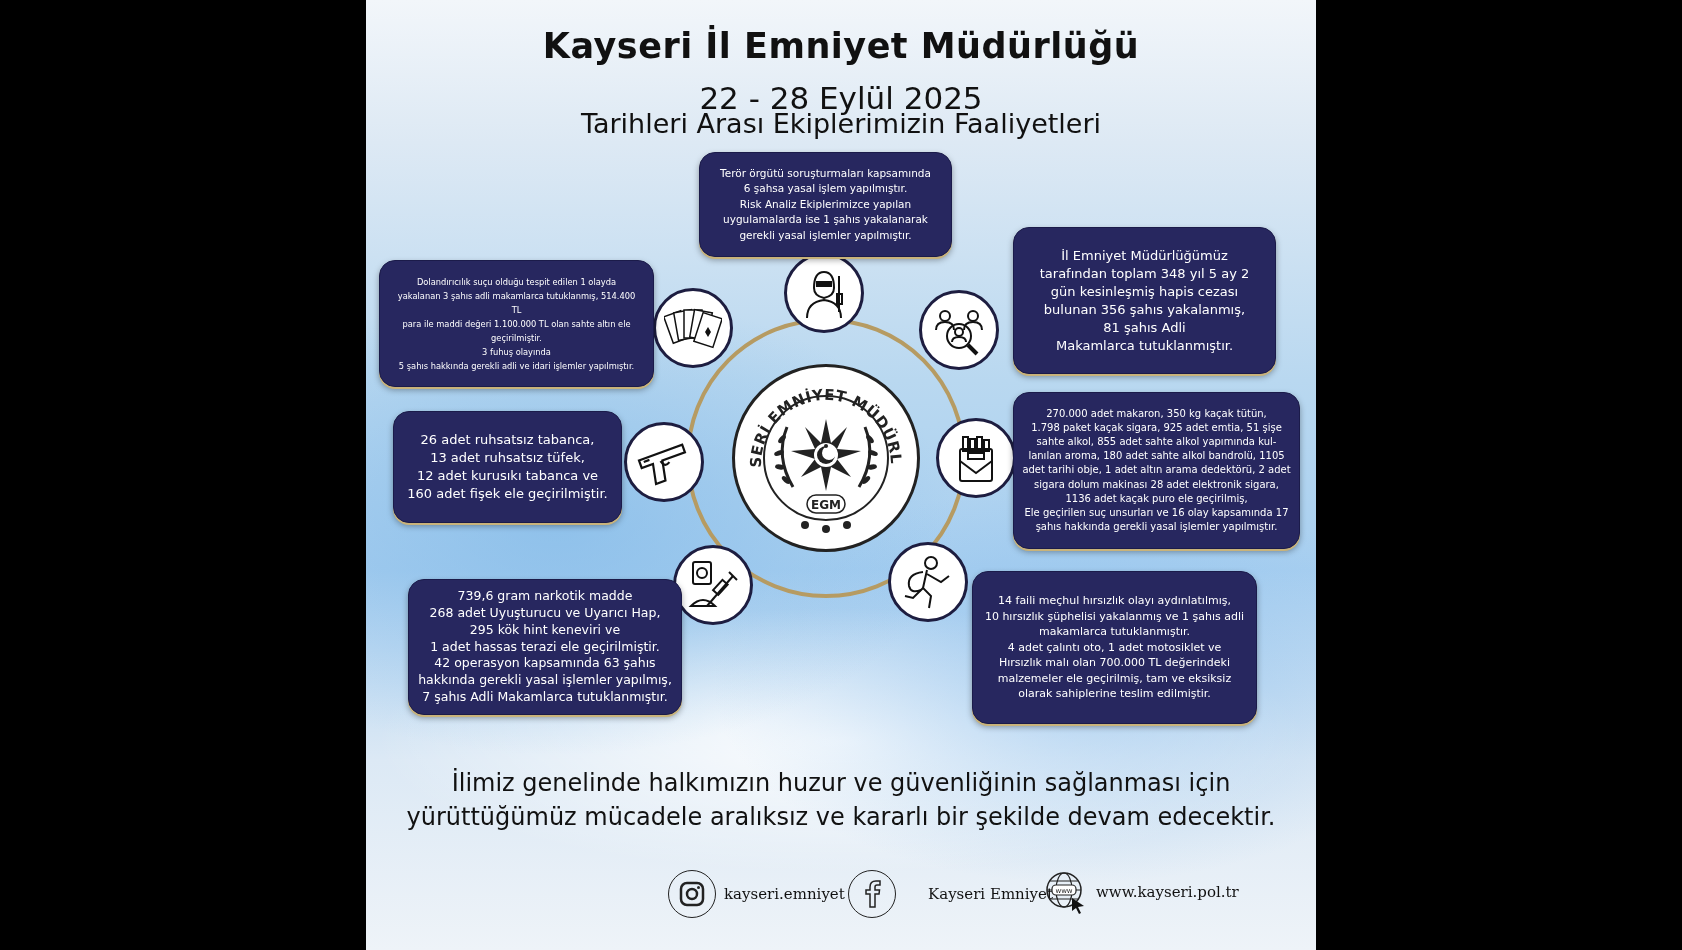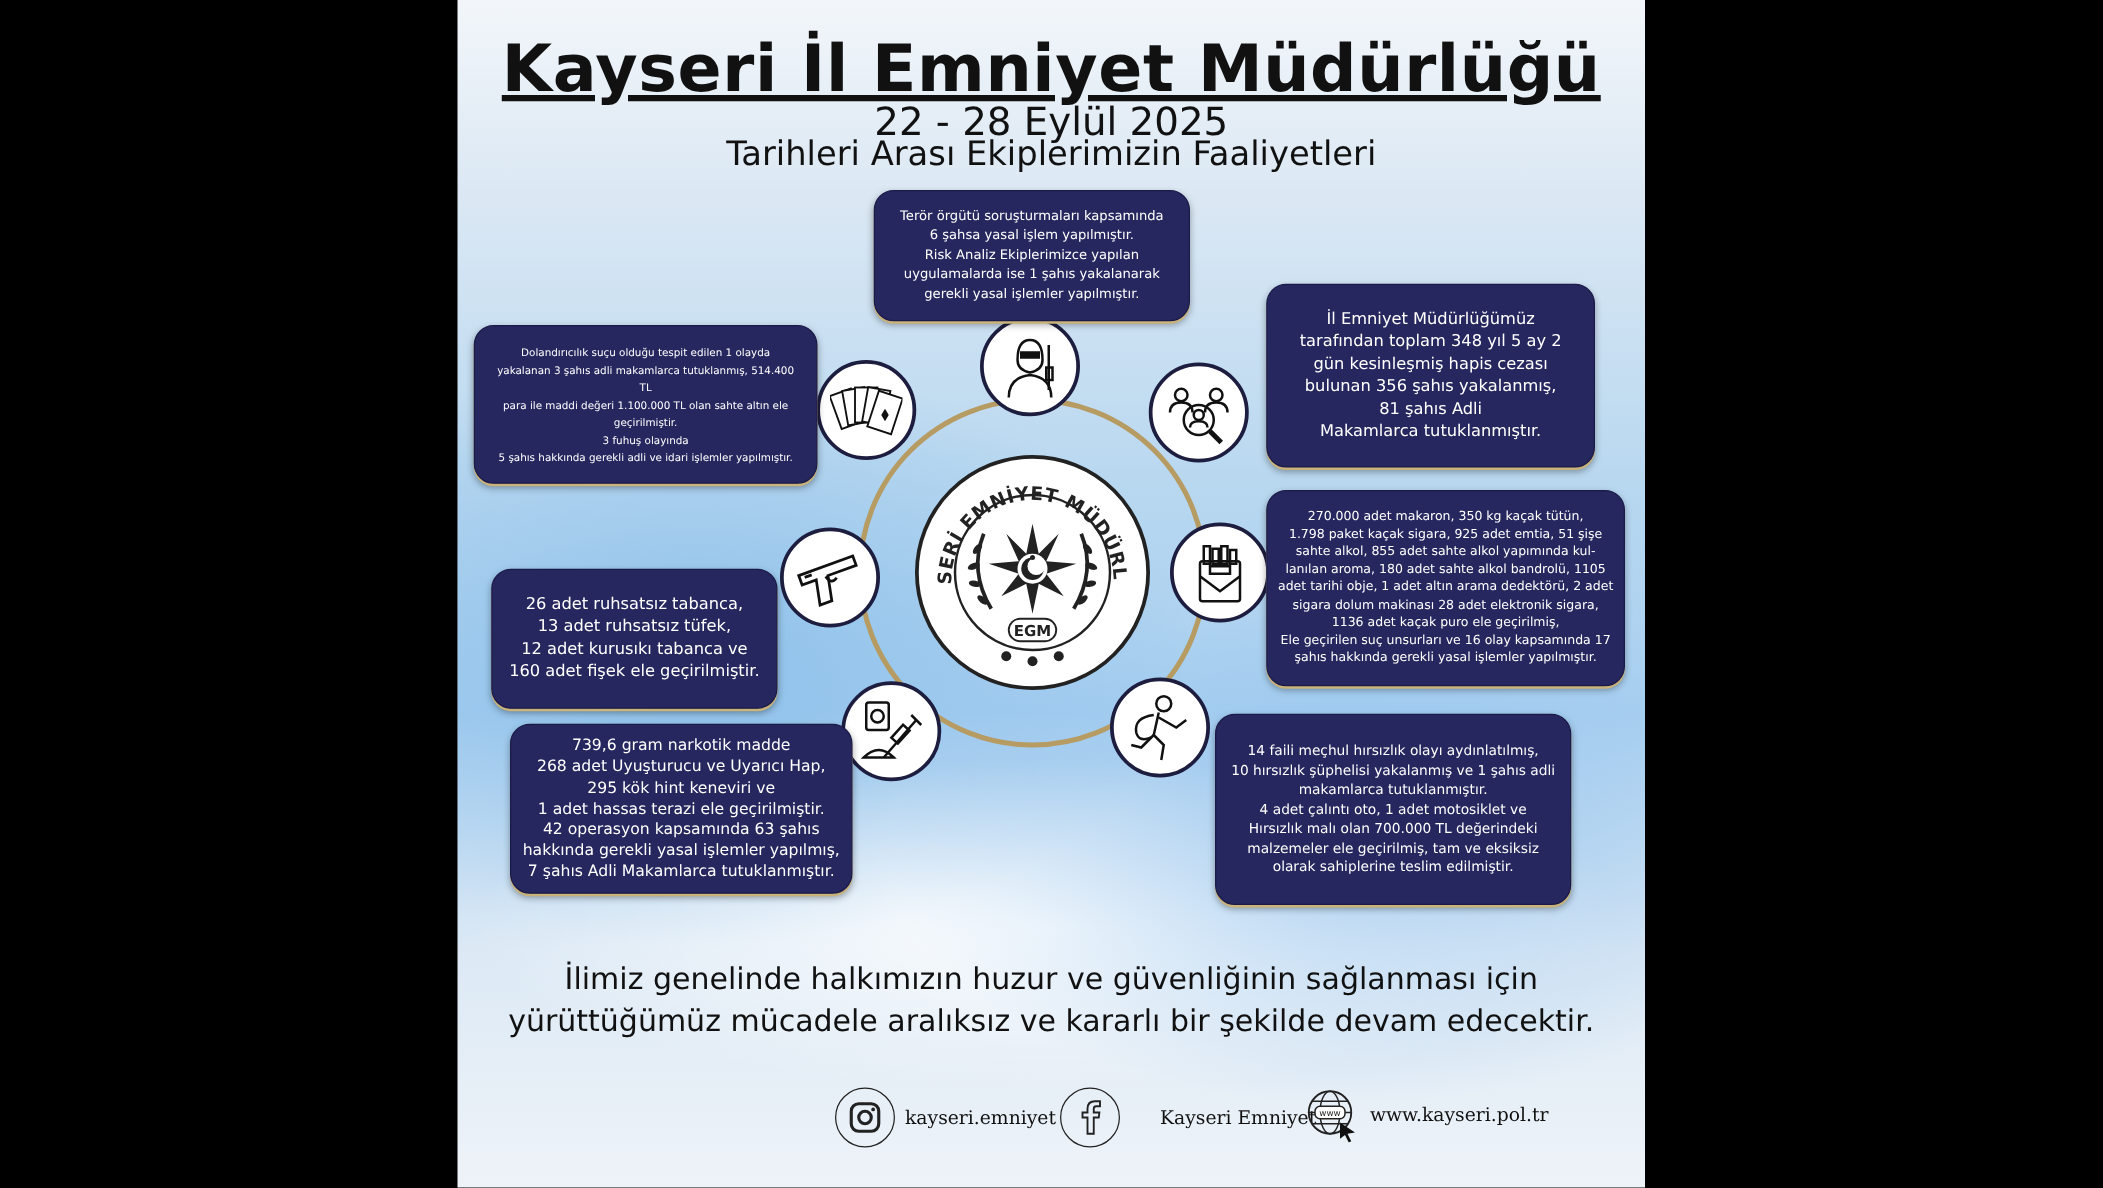--- a/index.html
+++ b/index.html
@@ -5,32 +5,32 @@
   html, body { margin:0; padding:0; }
   body { width:1682px; height:950px; background:#000; position:relative; overflow:hidden; font-family:"DejaVu Sans", sans-serif; }
   .poster { position:absolute; left:366px; top:0; width:950px; height:950px;
     background:
       radial-gradient(ellipse 60% 35% at 20% 55%, rgba(120,180,230,0.55), rgba(120,180,230,0) 70%),
       radial-gradient(ellipse 55% 30% at 75% 72%, rgba(130,185,235,0.5), rgba(130,185,235,0) 70%),
       radial-gradient(ellipse 70% 20% at 50% 78%, rgba(255,255,255,0.9), rgba(255,255,255,0) 70%),
       linear-gradient(180deg, #f2f6fa 0%, #dde9f4 15%, #b9d8f0 40%, #a8cff0 60%, #dce9f5 80%, #eef3f8 100%);
     overflow:hidden; }
   .title { position:absolute; left:0; width:100%; text-align:center; color:#111; font-family:"DejaVu Sans", sans-serif; }
-  .t1 { top:26px; font-size:52px; font-weight:bold; letter-spacing:0.5px;text-decoration:underline; }
+  .t1 { top:26px; font-size:35px; font-weight:bold; letter-spacing:0.5px; }
   .t2 { top:80px; font-size:31px; }
   .t3 { top:108px; font-size:27px; }
   .box { position:absolute; background:#27275f; color:#fff; border-radius:16px; text-align:center;
     box-shadow: 0 2px 0 #c9b37a, 0 3px 6px rgba(0,0,0,0.35); border:1px solid #1b1b4a;
     display:flex; flex-direction:column; justify-content:center; font-family:"DejaVu Sans", sans-serif; }
   .box span { display:block; }
   .b-top { left:333px; top:152px; width:251px; height:103px; font-size:10.5px; line-height:15.5px; }
   .b-lt { left:13px; top:242px; width:273px; height:125px; font-size:8.3px; line-height:14px;margin-top:18px; }
   .b-rt { left:647px; top:227px; width:261px; height:145px; font-size:13px; line-height:18px; }
   .b-rm { left:647px; top:392px; width:285px; height:155px; font-size:10px; line-height:14.2px; }
-  .b-lm { left:27px; top:411px; width:227px; height:110px; font-size:13px; line-height:18px;margin-top:44px; }
+  .b-lm { left:27px; top:411px; width:227px; height:110px; font-size:13px; line-height:18px; }
   .b-lb { left:42px; top:579px; width:272px; height:134px; font-size:12.5px; line-height:16.8px; }
   .b-rb { left:606px; top:571px; width:283px; height:151px; font-size:11px; line-height:15.5px; }
   .ring { position:absolute; left:320px; top:318px; width:280px; height:280px; border-radius:50%;
     border:4px solid #b69b62; box-sizing:border-box; }
   .emblem { position:absolute; left:366px; top:364px; width:188px; height:188px; border-radius:50%;
     background:#fff; border:3px solid #222; box-sizing:border-box; }
   .icon-circle { position:absolute; width:80px; height:80px; border-radius:50%; background:#fff;
     border:3px solid #1d1d40; box-sizing:border-box; display:flex; align-items:center; justify-content:center; }
   .closing { position:absolute; left:0; width:100%; text-align:center; color:#111; font-size:24px; line-height:34px; top:766px; }
   .footer { position:absolute; top:870px; left:0; width:100%; height:60px; }

